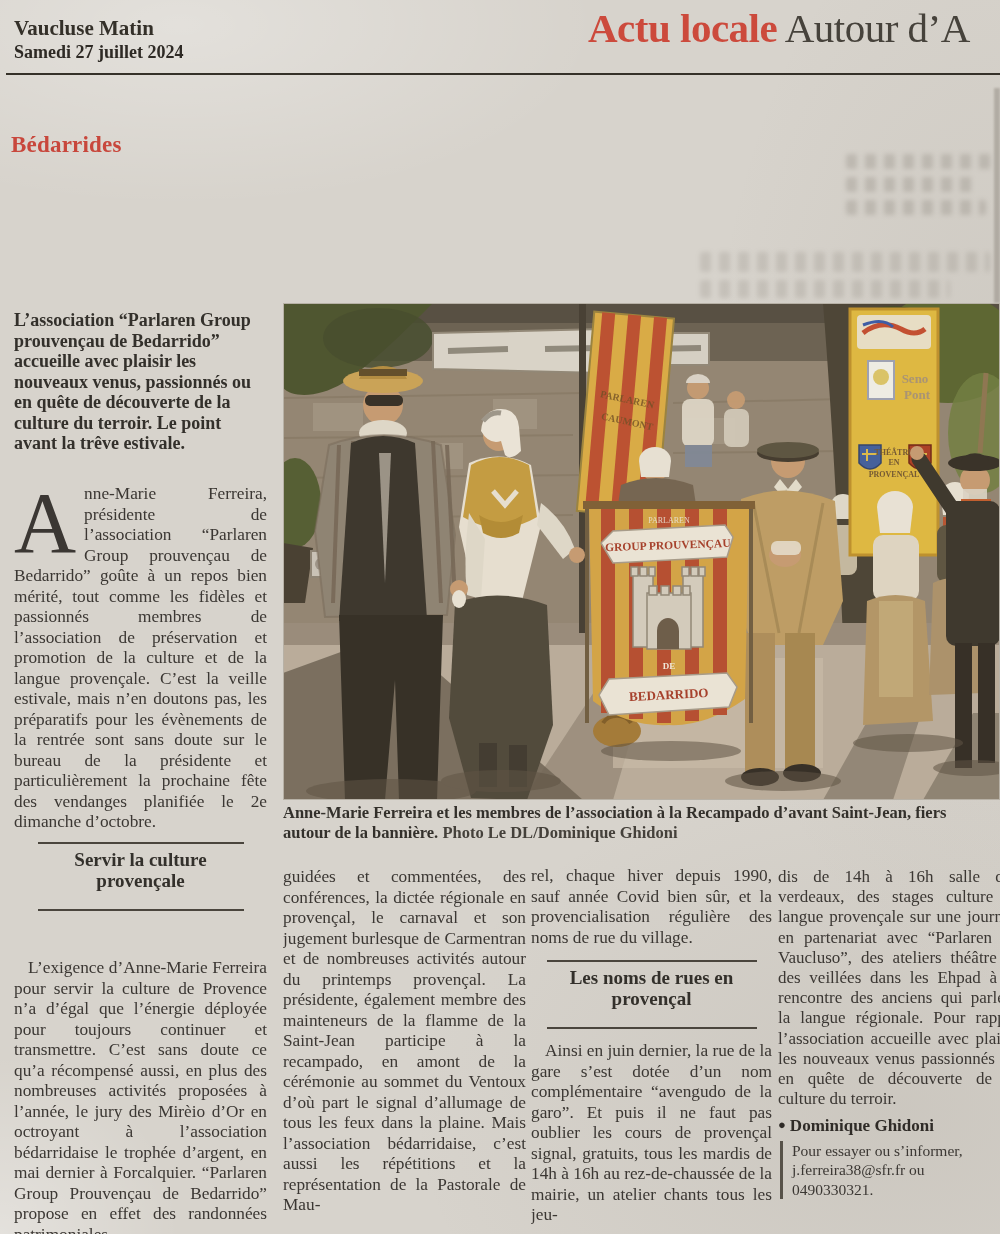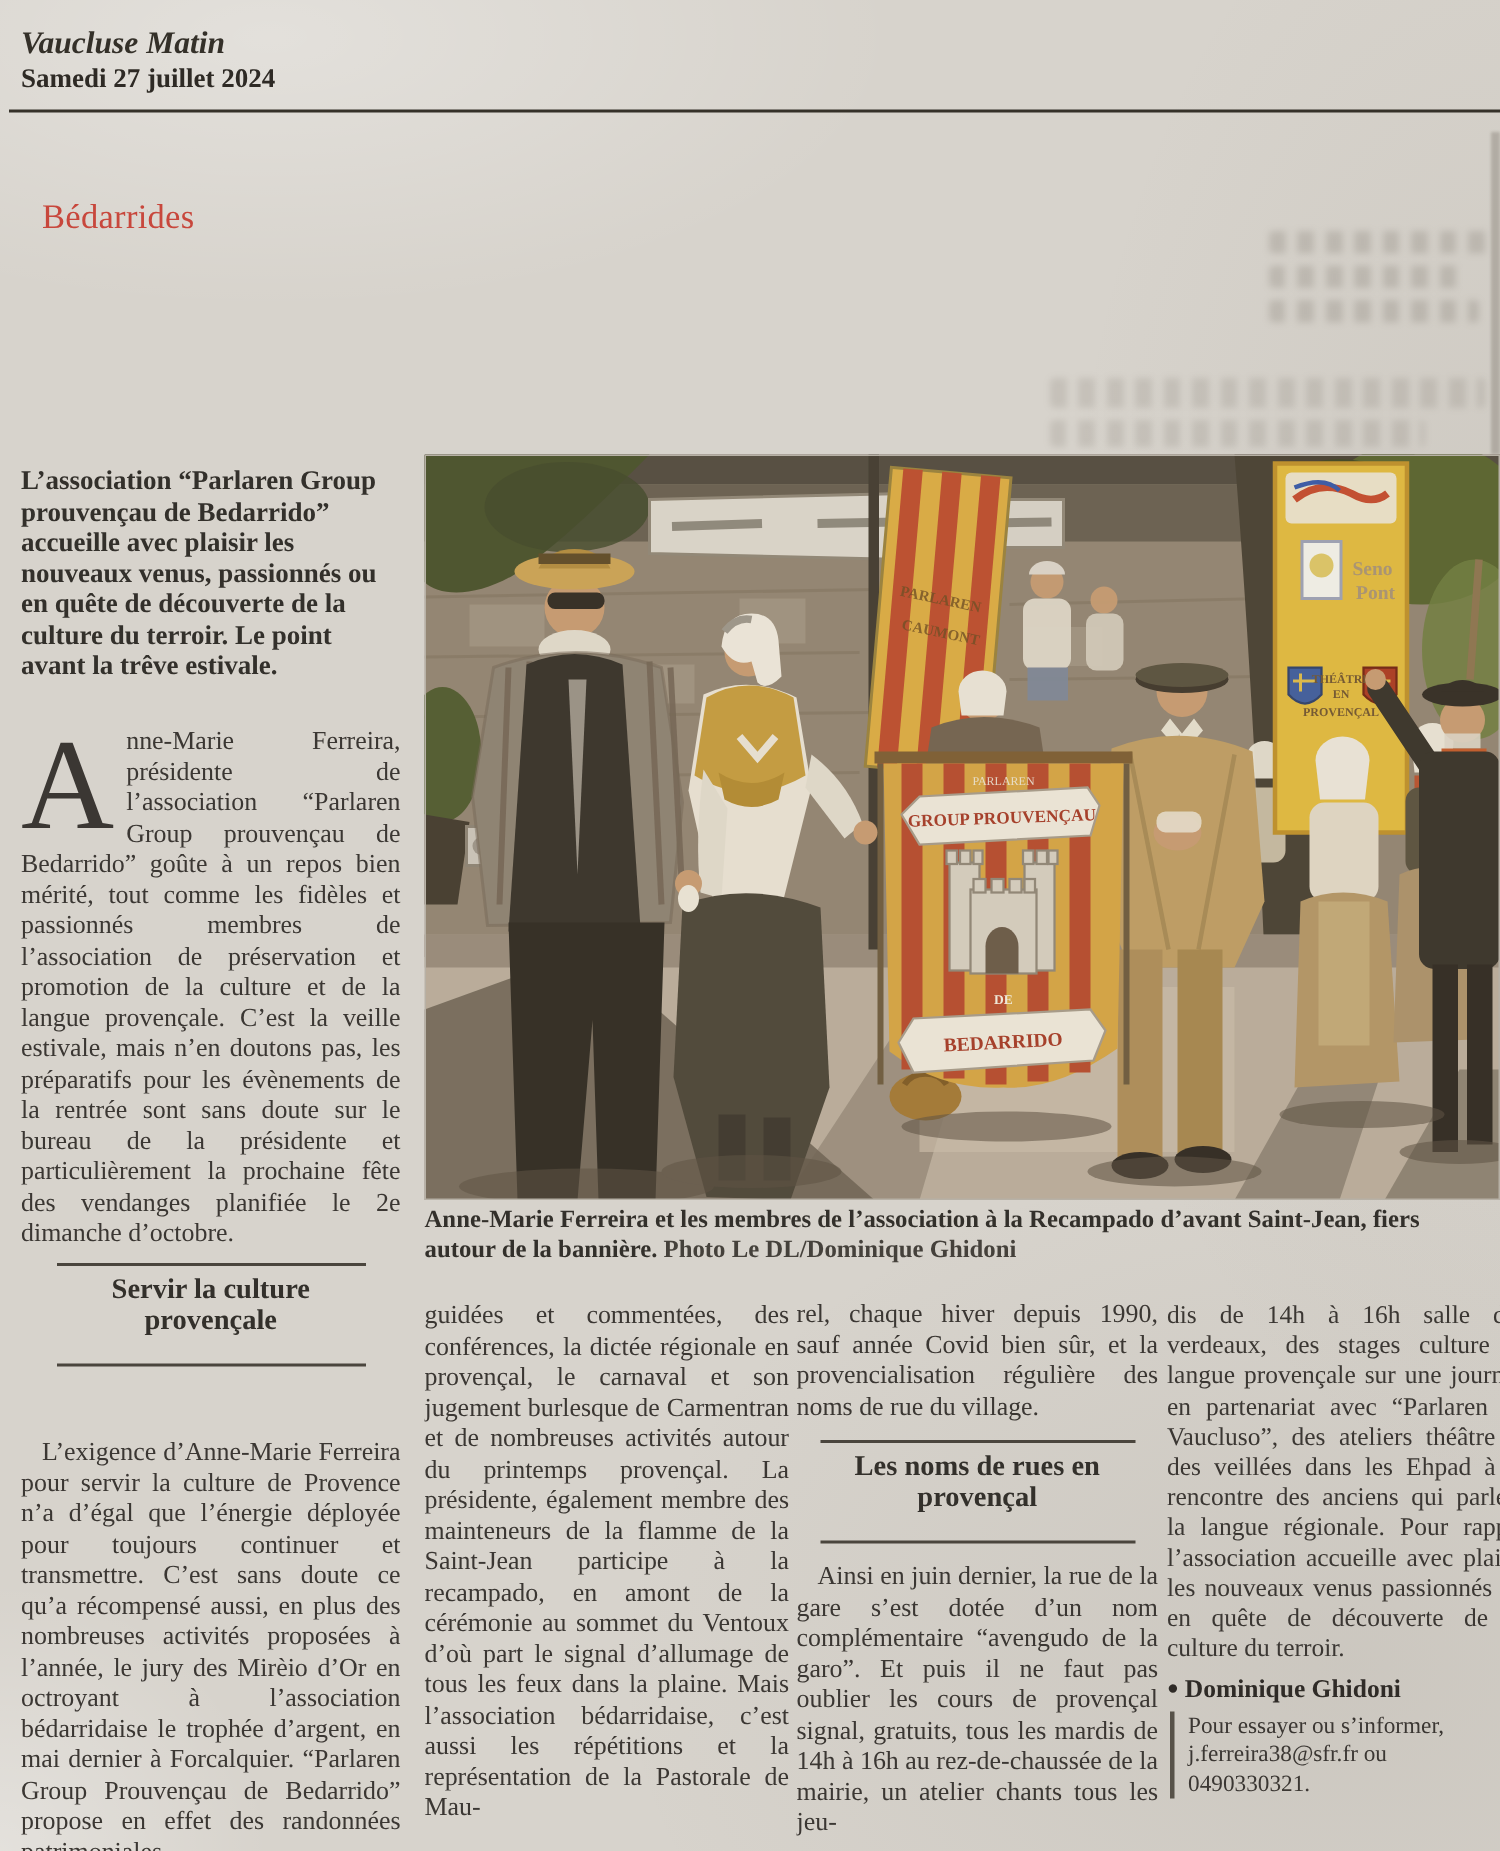--- a/index.html
+++ b/index.html
@@ -8,28 +8,28 @@
     font-family:"Liberation Serif","DejaVu Serif",serif;color:#3a3631;
     background:
       radial-gradient(ellipse 600px 260px at 18% 2%, rgba(255,255,255,.30), transparent 70%),
       radial-gradient(circle 300px at 0% 100%, rgba(255,255,255,.32), transparent 60%),
       radial-gradient(ellipse 700px 500px at 90% 90%, rgba(120,112,100,.12), transparent 70%),
       radial-gradient(ellipse 420px 800px at 100% 35%, rgba(125,117,105,.10), transparent 70%),
       #d7d3cc;
   }
   .abs{position:absolute;}
   
-  .np-name{left:14px;top:16px;font-size:21px;font-style:italic;font-weight:600;color:#343029;}
+  .np-name{left:14px;top:16px;font-size:21px;font-weight:600;color:#343029;}
   .np-date{left:14px;top:42px;font-size:18px;font-weight:700;color:#2e2a25;}
   .section-head{left:588px;top:4px;font-size:41px;font-weight:700;white-space:nowrap;letter-spacing:-0.5px;}
   .section-head .red{color:#cc4a3c;}
   .section-head .dark{color:#46423b;font-weight:400;}
   .header-rule{left:6px;top:73px;width:994px;height:2px;background:#353129;}
   
-  .kicker{left:28px;top:132px;font-size:23px;font-weight:400;color:#c8473c;letter-spacing:.2px;}
+  .kicker{left:11px;top:132px;font-size:23px;font-weight:700;color:#c8473c;letter-spacing:.2px;}
   .headline{left:11px;top:156px;font-size:47px;line-height:51px;font-weight:700;color:#2f2b27;letter-spacing:-0.8px;white-space:nowrap;}
   
   .ghost{position:absolute;filter:blur(2.5px);opacity:.5;}
   .ghost .bar{height:15px;margin:8px 0;border-radius:3px;
     background:repeating-linear-gradient(90deg, rgba(122,115,105,.5) 0 11px, rgba(122,115,105,0) 11px 19px);}
   .edge-strip{left:994px;top:88px;width:6px;height:215px;background:#8a8379;opacity:.45;filter:blur(1px);}
   
   .col{font-size:17.3px;line-height:20.5px;text-align:justify;color:#3b3733;}
   .lead{left:14px;top:310px;width:253px;font-size:18px;line-height:20.5px;font-weight:700;color:#33302b;text-align:left;}
   .c1p1{left:14px;top:484px;width:253px;}
@@ -55,20 +55,21 @@
   .contact{margin-top:4px;margin-left:2px;width:198px;border-left:3px solid #575249;padding-left:9px;
     font-size:15.5px;line-height:19.5px;text-align:left;color:#3b3733;}
 </style>
 </head>
 <body>
 
 <div id="page">
 
   <div class="abs np-name">Vaucluse Matin</div>
   <div class="abs np-date">Samedi 27 juillet 2024</div>
+  <div class="abs section-head"><span class="red">Actu locale</span><span class="dark"> Autour d’A</span></div>
   <div class="abs header-rule"></div>
 
   <div class="abs kicker">Bédarrides</div>
 
   <div class="ghost" style="left:846px;top:146px;width:150px;">
     <div class="bar" style="width:146px;"></div>
       <div class="bar" style="width:130px;"></div>
       <div class="bar" style="width:140px;"></div>
   </div>
   <div class="ghost" style="left:700px;top:244px;width:296px;opacity:.38;">

